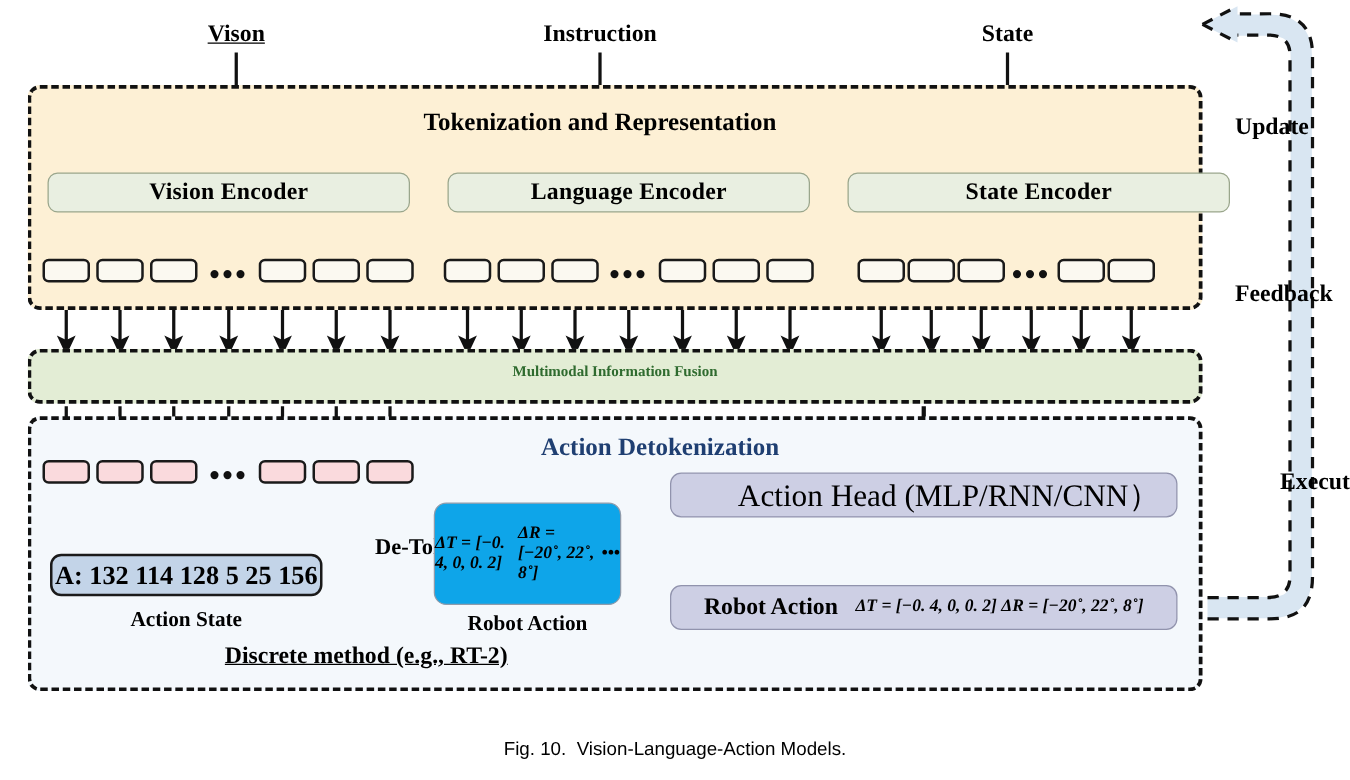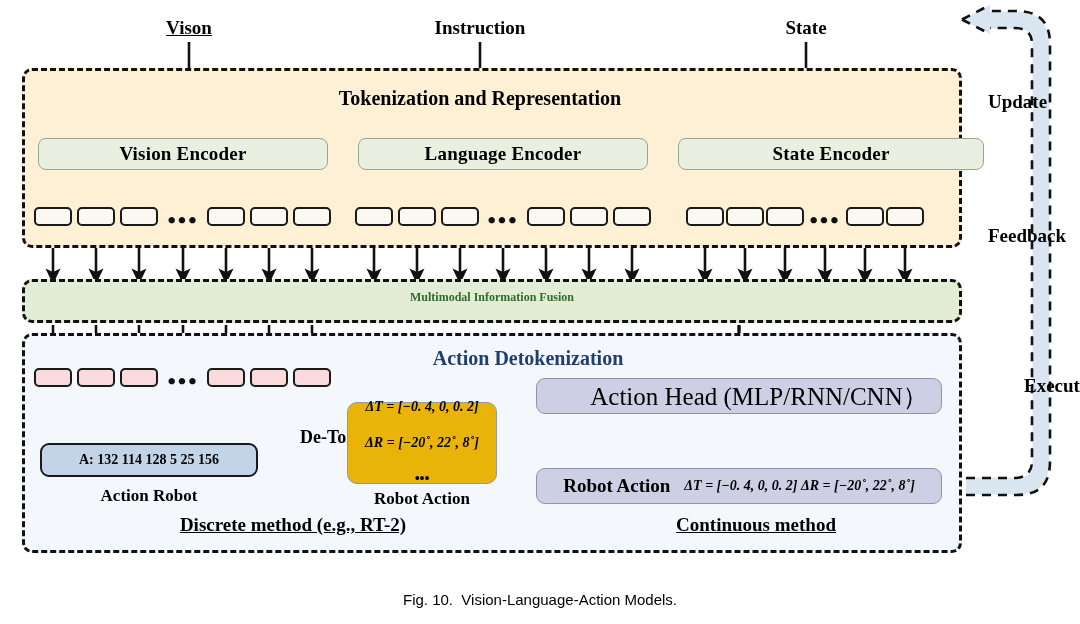--- a/index.html
+++ b/index.html
@@ -46,24 +46,24 @@
   
   .looplbl{font-size:19px;left:988px;}
   #update-label{top:92px;}
   #feedback-label{top:226px;}
   #execution-label{top:376px;margin-left:36px;}
 
   
   .bluebox{position:absolute;box-sizing:border-box;background:#c3d4e8;
            border:2px solid #1a1a1a;border-radius:9px;
            display:flex;align-items:center;justify-content:center;}
-  #action-word-box{left:40px;top:443px;width:218px;height:34px;font-size:14px;font-weight:bold;}
+  #action-word-box{left:40px;top:443px;width:218px;height:34px;font-size:21px;font-weight:bold;}
   #robot-action-box-left{left:347px;top:402px;width:150px;height:82px;
-        border:1.5px solid #8e9bab;border-radius:10px;background:#eab308;
-        flex-direction:column;justify-content:center;gap:20px;}
+        border:1.5px solid #8e9bab;border-radius:10px;background:#0ea5e9;
+        flex-direction:row;justify-content:center;gap:5px;}
   #robot-action-box-left div{font-size:14px;font-weight:bold;font-style:italic;
         font-family:"Liberation Serif",serif;}
   .caption-under{position:absolute;font-size:17px;font-weight:bold;transform:translateX(-50%);}
 
   
   .purplebox{position:absolute;box-sizing:border-box;background:#cdcfe4;
        border:1.5px solid #9193ad;border-radius:9px;
        display:flex;align-items:center;justify-content:center;}
   #action-head-box{left:536px;top:378px;width:406px;height:36px;}
   #action-head-box span{font-size:25px;font-weight:normal;margin-left:40px;}
@@ -238,41 +238,40 @@
   <div class="chip pink" style="left:77px;top:368px;width:38px;"></div>
   <div class="chip pink" style="left:120px;top:368px;width:38px;"></div>
   <div class="dots" style="left:183px;top:369px;">•••</div>
   <div class="chip pink" style="left:207px;top:368px;width:38px;"></div>
   <div class="chip pink" style="left:250px;top:368px;width:38px;"></div>
   <div class="chip pink" style="left:293px;top:368px;width:38px;"></div>
 
   <div class="bluebox" id="action-word-box">
     <span>A: 132 114 128 5 25 156</span>
   </div>
-  <div class="caption-under" style="left:149px;top:486px;">Action Robot</div>
+  <div class="caption-under" style="left:149px;top:486px;">Action State</div>
 
   <div class="lbl" id="detokenize-label">De-Tokenize</div>
 
   <div class="bluebox" id="robot-action-box-left">
     <div>ΔT = [−0. 4, 0, 0. 2]</div>
     <div>ΔR = [−20˚, 22˚, 8˚]</div>
     <div>•••</div>
   </div>
   <div class="caption-under" style="left:422px;top:489px;">Robot Action</div>
 
   <div class="method" id="discrete-method">Discrete method (e.g., RT-2)</div>
 
   <div class="purplebox" id="action-head-box">
     <span>Action Head (MLP/RNN/CNN）</span>
   </div>
   <div class="purplebox" id="robot-action-box-right">
     <span id="robot-action-right-label">Robot Action</span>
     <span id="robot-action-right-values">ΔT = [−0. 4, 0, 0. 2]  ΔR = [−20˚, 22˚, 8˚]</span>
   </div>
-  <div class="method" id="continuous-method">Continuous method</div>
 
   <div class="lbl looplbl" id="update-label">Update</div>
   <div class="lbl looplbl" id="feedback-label">Feedback</div>
   <div class="lbl looplbl" id="execution-label">Execution</div>
 
   <div id="figure-caption">Fig. 10.  Vision-Language-Action Models.</div>
 
 </div>
 
 </body></html>

